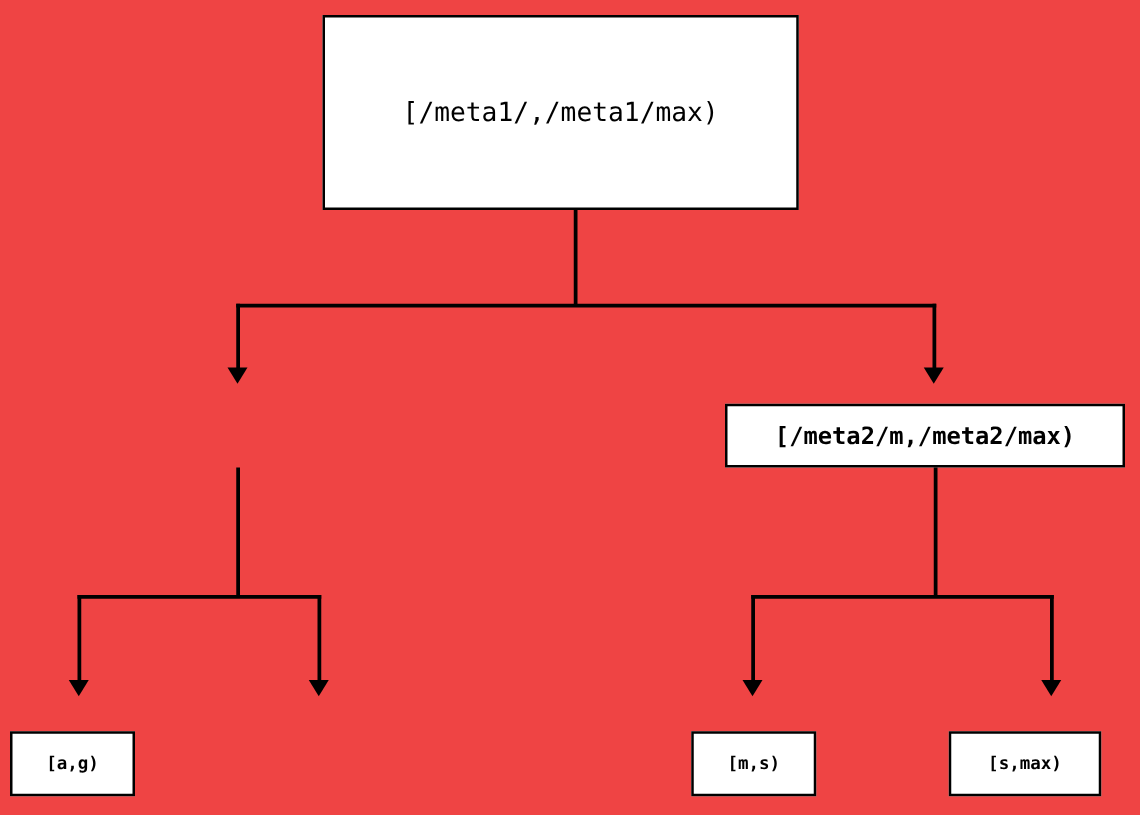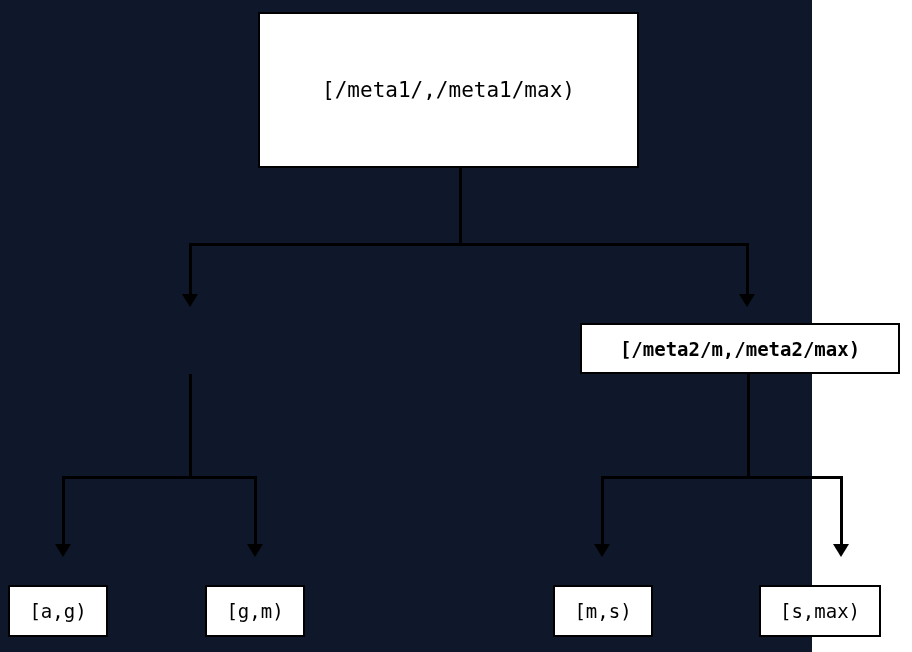--- a/index.html
+++ b/index.html
@@ -8,23 +8,23 @@
   }
   body {
     width: 912px;
     height: 652px;
     background: #ffffff;
     font-family: "DejaVu Sans Mono", "Liberation Mono", monospace;
     overflow: hidden;
   }
   #diagram {
     position: relative;
-    width: 812px;
+    width: 912px;
     height: 652px;
-    background: #0f172a;
+    background: #ef4444;
   }
   .node {
     position: absolute;
     box-sizing: border-box;
     border: 2px solid #000000;
     background: #ffffff;
     display: flex;
     align-items: center;
     justify-content: center;
     color: #000000;
@@ -49,22 +49,23 @@
     left: 580px;
     top: 323px;
     width: 320px;
     height: 51px;
     font-size: 19px;
     font-weight: bold;
   }
   .node-leaf {
     width: 100px;
     height: 52px;
-    font-size: 19px;
+    font-size: 14px;
     top: 585px;
+    font-weight: bold;
   }
   .leaf-0 { left: 8px; }
   .leaf-1 { left: 205px; }
   .leaf-2 { left: 553px; text-align: right; }
   .leaf-3 { left: 759px; width: 122px; }
 
   
   .vline {
     position: absolute;
     width: 3px;
@@ -132,17 +133,16 @@
   <div class="arrow a-l-R"></div>
 
   <div class="vline c-r-stem"></div>
   <div class="hline c-r-bar"></div>
   <div class="vline c-r-dropL"></div>
   <div class="vline c-r-dropR"></div>
   <div class="arrow a-r-L"></div>
   <div class="arrow a-r-R"></div>
 
   <div class="node node-leaf leaf-0">[a,g)</div>
-  <div class="node node-leaf leaf-1">[g,m)</div>
   <div class="node node-leaf leaf-2">[m,s)</div>
   <div class="node node-leaf leaf-3">[s,max)</div>
 
 </div>
 
 </body></html>

